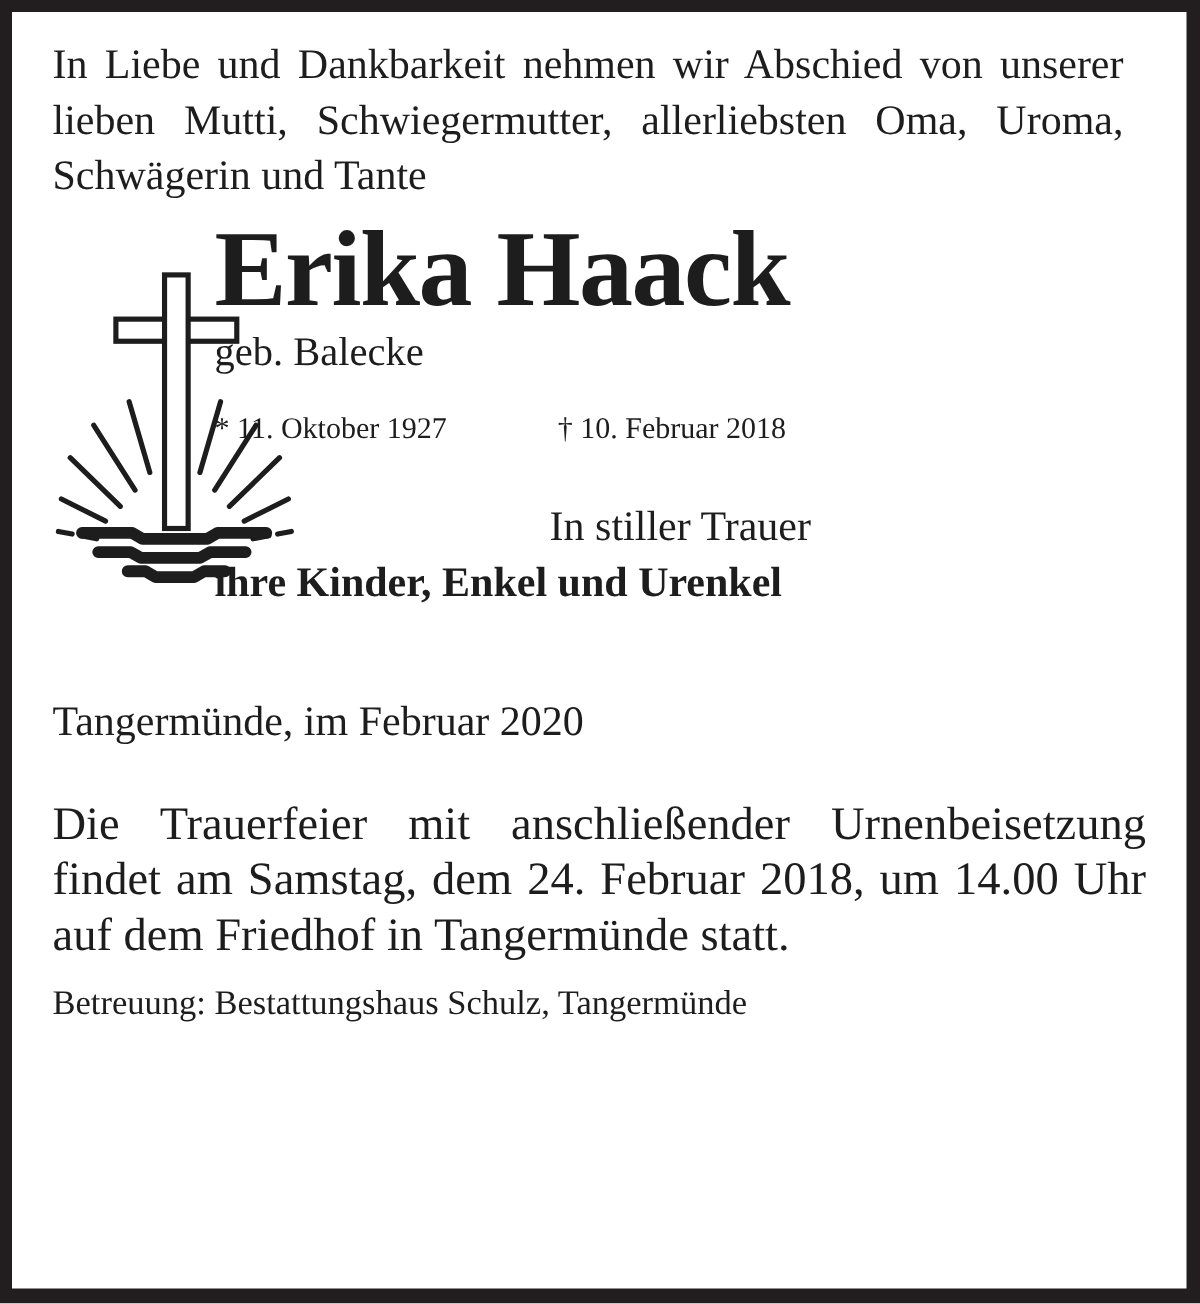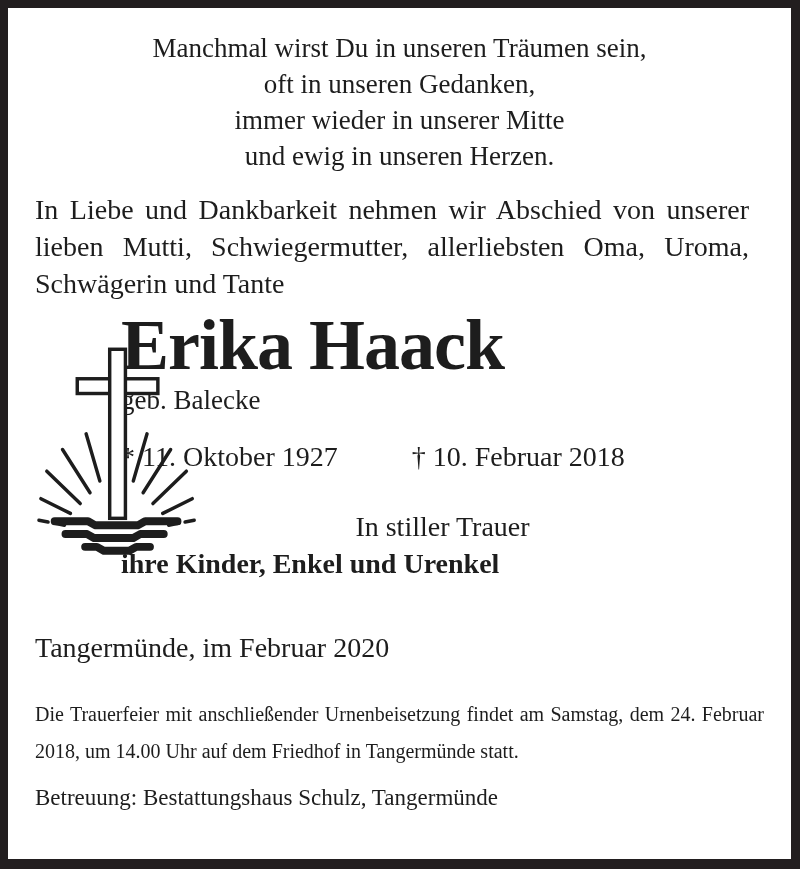--- a/index.html
+++ b/index.html
@@ -31,38 +31,38 @@
   .middle {
     position: relative;
     height: 300px;
     margin-top: 6px;
   }
   .cross-figure {
     position: absolute;
     left: 0;
     top: 36px;
   }
-  .memorial { margin-left: 86px; font-family: Liberation Serif, serif; }
+  .memorial { margin-left: 108px; font-family: Liberation Serif, serif; }
   .name {
     margin: 0;
     font-size: 72px;
     line-height: 74px;
     font-weight: bold;
     letter-spacing: -1px;
     white-space: nowrap;
   }
   .maiden {
     font-size: 27px;
     line-height: 30px;
     margin-top: 3px;
   }
   .dates {
     display: flex;
     gap: 74px;
-    font-size: 28px;
+    font-size: 20px;
     margin-top: 26px;
     white-space: nowrap;
   }
   .trauer {
     font-size: 28px;
     line-height: 36px;
     margin-top: 36px;
     text-align: center;
   }
   .mourners {
@@ -71,40 +71,34 @@
     font-weight: bold;
   }
   .place-date {
     font-size: 28px;
     line-height: 36px;
     margin-top: 22px;
   }
   .ceremony {
     margin: 30px 0 0 0;
     text-align: justify;
-    font-size: 20px;
+    font-size: 31px;
     line-height: 37px;
   }
   .care {
     font-size: 23px;
     line-height: 30px;
     margin-top: 13px;
   }
 </style>
 </head>
 <body>
 
 <div class="page">
 
-  <div class="poem">
-    <div>Manchmal wirst Du in unseren Träumen sein,</div>
-    <div>oft in unseren Gedanken,</div>
-    <div>immer wieder in unserer Mitte</div>
-    <div>und ewig in unseren Herzen.</div>
-  </div>
 
   <p class="intro">In Liebe und Dankbarkeit nehmen wir Abschied von unserer lieben Mutti, Schwiegermutter, allerliebsten Oma, Uroma, Schwägerin und Tante</p>
 
   <div class="middle">
 
     <svg class="cross-figure" width="172" height="214" viewBox="0 0 175 215" aria-hidden="true">
       <g stroke="#1d1d1d" stroke-width="3.5" stroke-linecap="round">
         <line x1="66" y1="138" x2="52" y2="90"></line>
         <line x1="56" y1="150" x2="28" y2="106"></line>
         <line x1="46" y1="161" x2="12" y2="128"></line>

